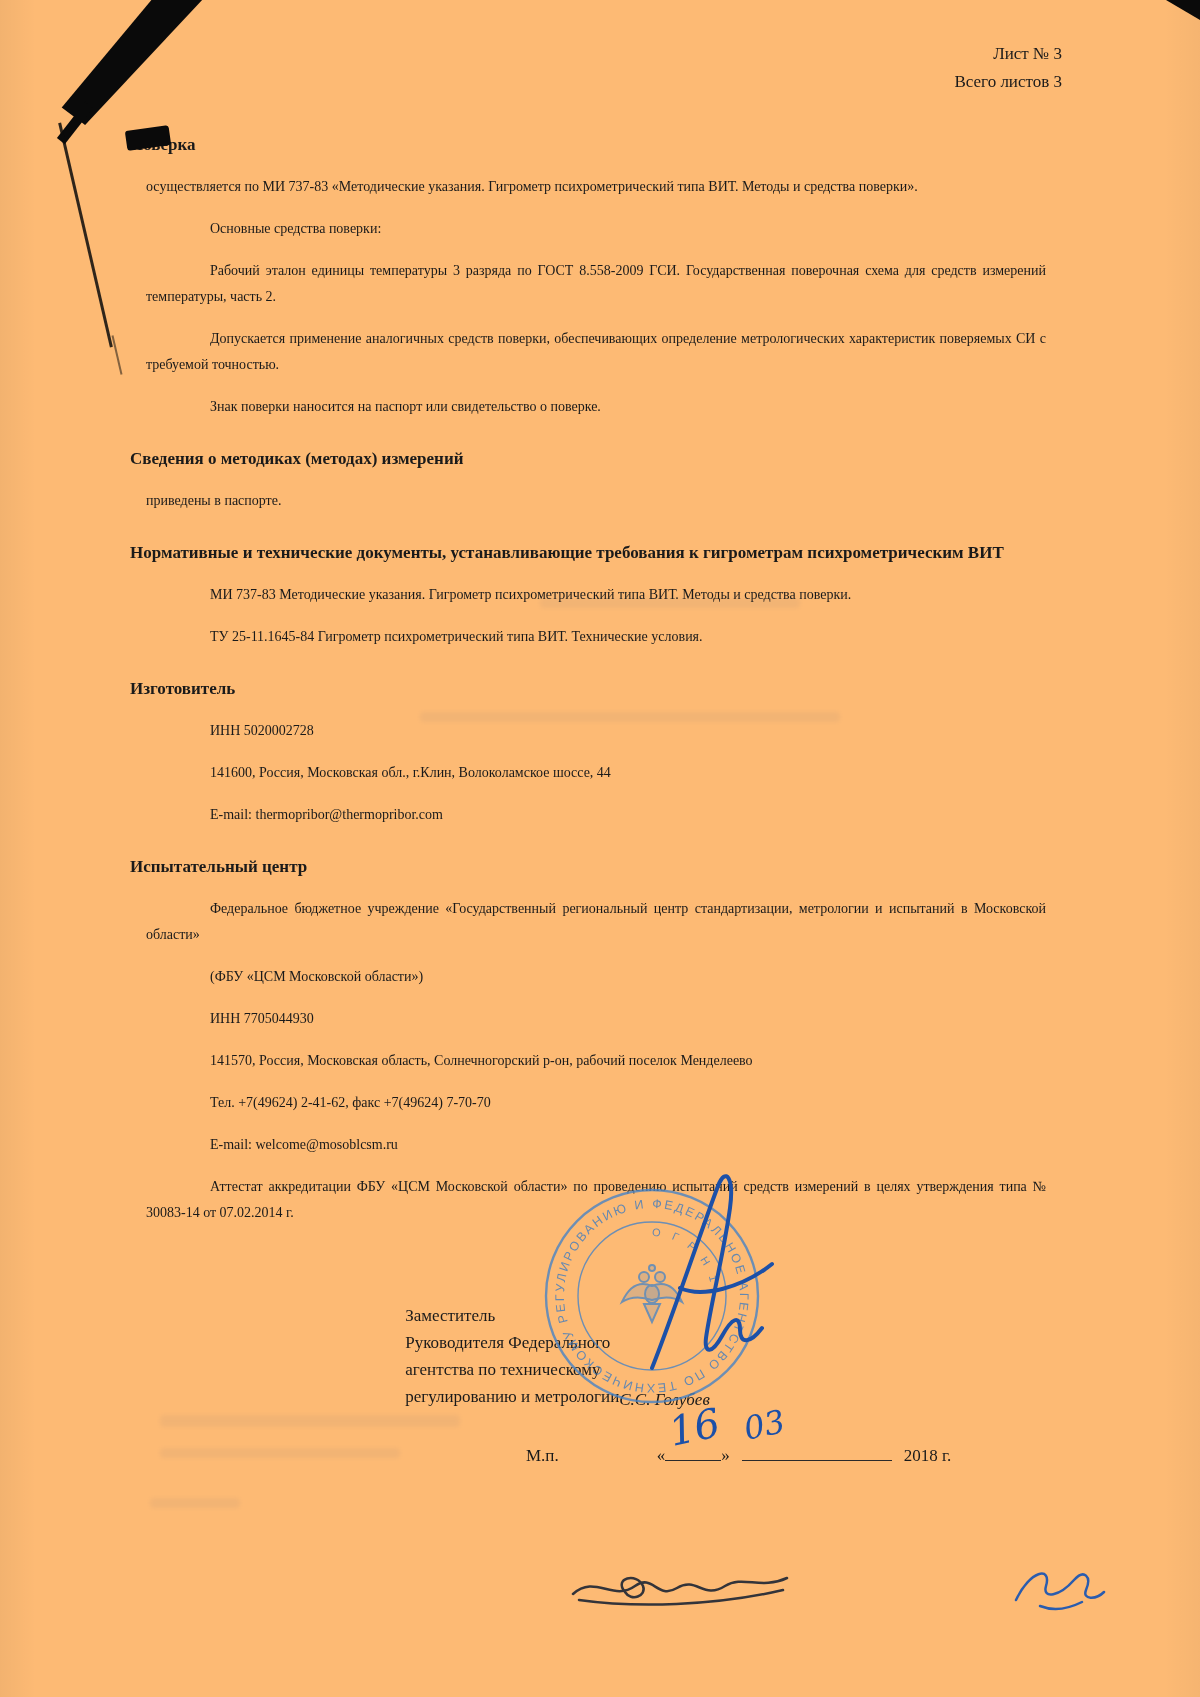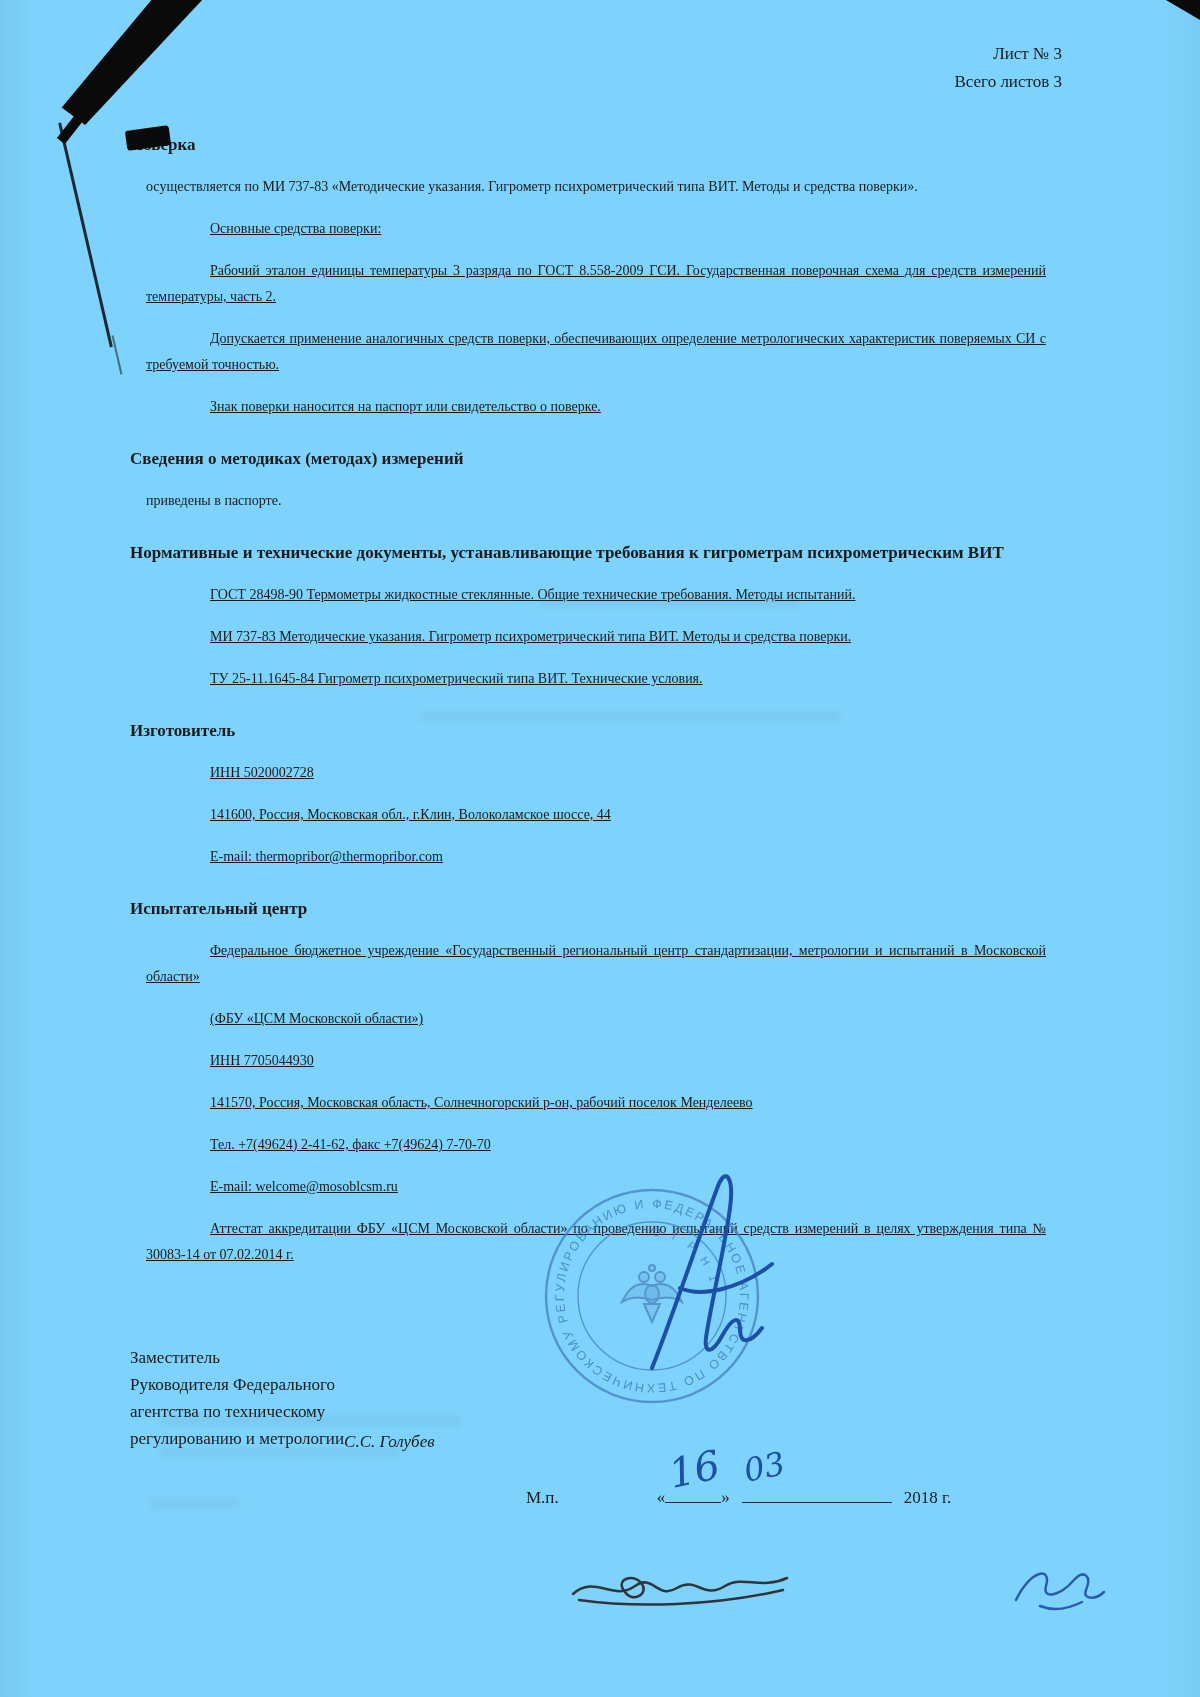--- a/index.html
+++ b/index.html
@@ -1,35 +1,35 @@
 <!DOCTYPE html>
 <html><head>
 <meta charset="utf-8">
 <style>
   html,body{margin:0;padding:0;background:#8a8a8a;}
   .page{
     position:relative;width:1200px;height:1697px;margin:0 auto;
-    background:#7dd3fc;overflow:hidden;
+    background:#fdba74;overflow:hidden;
     font-family:"Liberation Serif", serif;color:#1a1a1a;
   }
   .page::before{
     content:"";position:absolute;inset:0;pointer-events:none;
     background:linear-gradient(90deg, rgba(0,0,0,.045), transparent 3%, transparent 97%, rgba(0,0,0,.03));
   }
   .content{position:absolute;left:130px;top:40px;width:932px;}
   .header{ text-align:right;font-size:17px;line-height:28px;}
   .header div{margin:0;}
   .sec{margin-top:26px;}
   .sec-first{margin-top:36px;}
   .sec-title{font-size:17px;line-height:26px;font-weight:bold;margin:0;text-align:justify;}
   .para{font-size:14px;line-height:26px;margin:16px;text-align:justify;}
-  .indent{text-indent:64px;text-decoration:underline;}
+  .indent{text-indent:64px;}
 
   
-  .sign-row{display:flex;justify-content:flex-start;align-items:flex-end;margin-top:76px;}
+  .sign-row{display:flex;justify-content:center;align-items:flex-end;margin-top:76px;}
   .sign-left p{margin:0;font-size:17px;line-height:27px;}
   .sign-name{font-size:17px;margin-right:77px;white-space:nowrap;font-style:italic;}
   .date-row{position:relative;margin-top:30px;padding-left:396px;font-size:17px;display:flex;align-items:baseline;white-space:nowrap;}
   .date-spacer{display:inline-block;width:98px;}
   .uline{display:inline-block;border-bottom:1.6px solid #2a2a2a;height:20px;position:relative;}
   .uline-day{width:56px;}
   .uline-month{width:150px;margin-left:12px;}
   .year{margin-left:12px;text-align:center;}
   .hand{
     position:absolute;color:#1c50a8;font-style:italic;font-weight:normal;
@@ -65,21 +65,20 @@
       <p class="para indent">Знак поверки наносится на паспорт или свидетельство о поверке.</p>
     </section>
 
     <section class="sec">
       <h3 class="sec-title">Сведения о методиках (методах) измерений</h3>
       <p class="para">приведены в паспорте.</p>
     </section>
 
     <section class="sec">
       <h3 class="sec-title">Нормативные и технические документы, устанавливающие требования к гигрометрам психрометрическим ВИТ</h3>
-      <p class="para indent">ГОСТ 28498-90 Термометры жидкостные стеклянные. Общие технические требования. Методы испытаний.</p>
       <p class="para indent">МИ 737-83 Методические указания. Гигрометр психрометрический типа ВИТ. Методы и средства поверки.</p>
       <p class="para indent">ТУ 25-11.1645-84 Гигрометр психрометрический типа ВИТ. Технические условия.</p>
     </section>
 
     <section class="sec">
       <h3 class="sec-title">Изготовитель</h3>
       <p class="para indent">ИНН 5020002728</p>
       <p class="para indent">141600, Россия, Московская обл., г.Клин, Волоколамское шоссе, 44</p>
       <p class="para indent">E-mail: thermopribor@thermopribor.com</p>
     </section>

